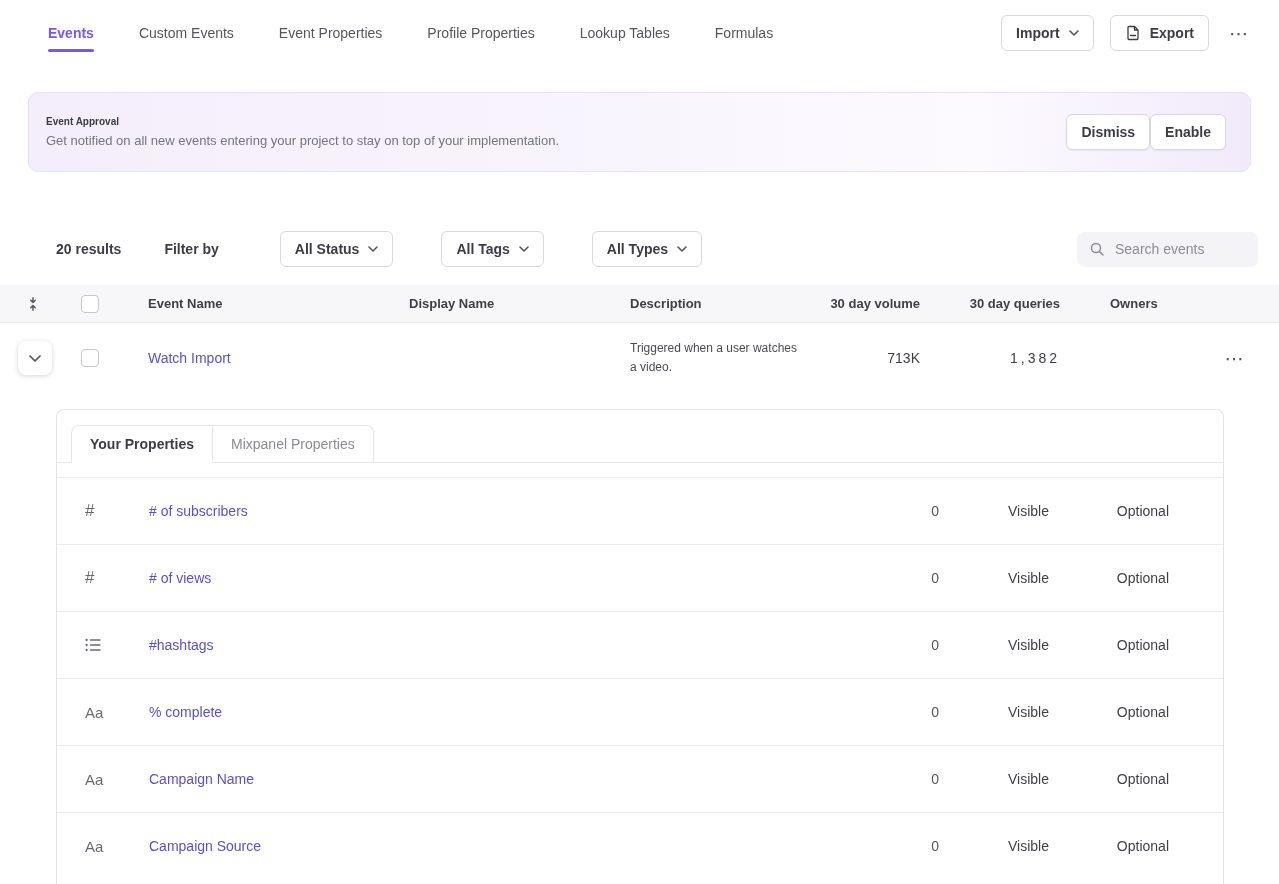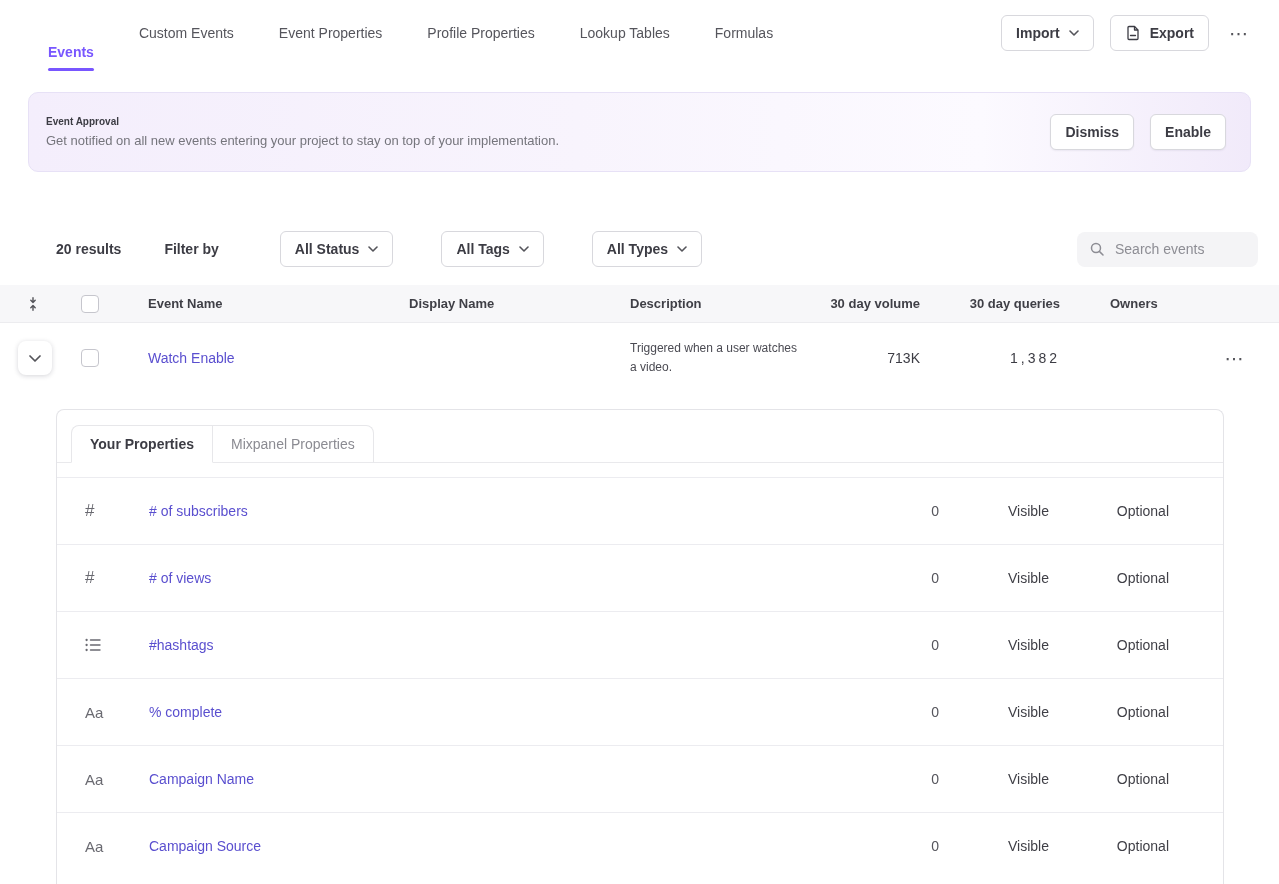--- a/index.html
+++ b/index.html
@@ -11,21 +11,21 @@
     color: #3c3c44;
   }
 
   
   .topnav { display: flex; align-items: center; height: 66px; padding: 0 26px 0 48px; }
   .nav-tabs { display: flex; gap: 45px; height: 100%; }
   .nav-tab {
     display: flex; align-items: center; height: 100%;
     position: relative; font-size: 14px; color: #55555c; cursor: pointer; white-space: nowrap;
   }
-  .nav-tab.active { color: #7856ff; font-weight: 700; margin-top: 19px; }
+  .nav-tab.active { color: #7856ff; font-weight: 700; }
   .nav-tab.active::after {
     content: ""; position: absolute; left: 0; right: 0; bottom: 14px;
     height: 3px; border-radius: 2px; background: #7856ff;
   }
   .nav-actions { margin-left: auto; display: flex; align-items: center; gap: 16px; }
   .btn {
     display: inline-flex; align-items: center; gap: 9px; height: 36px; padding: 0 14px;
     border: 1px solid #d8d8dd; border-radius: 6px; background: #fff;
     font-size: 14px; font-weight: 700; color: #3c3c44; cursor: pointer; font-family: inherit;
   }
@@ -36,21 +36,21 @@
 
   
   .banner {
     margin: 26px 28px 0; height: 80px;
     border: 1px solid #e7e1f6; border-radius: 10px;
     background: linear-gradient(90deg, #f4eefc 0%, #f8f4fd 45%, #fcfaff 78%, #f1eafa 100%);
     display: flex; align-items: center; padding: 0 24px 0 17px;
   }
   .banner-title { font-size: 10px; font-weight: 700; margin-bottom: 6px; }
   .banner-desc { font-size: 13px; color: #75757c; }
-  .banner-actions { margin-left: auto; display: flex; gap: 16px; }
+  .banner-actions { margin-left: auto; display: flex; gap: 0; }
   .banner .btn { box-shadow: 0 1px 2px rgba(20,20,43,.06); }
 
   
   .filter-row { display: flex; align-items: center; margin: 58px 21px 0 56px; height: 38px; }
   .results { font-size: 14px; font-weight: 700; }
   .filter-by { font-size: 14px; font-weight: 700; margin-left: 43px; }
   .pills { display: flex; gap: 17px; margin-left: 30px; }
   .pill { font-size: 14px; margin-left: 31px; }
   .search {
     margin-left: auto; display: flex; align-items: center; gap: 10px;
@@ -227,21 +227,21 @@
   <span>
     <button class="expander">
       <span style="display:flex;">
         <svg width="12" height="7" viewBox="0 0 12 7">
             <path d="M1 1l5 5 5-5" fill="none" stroke="#54545a" stroke-width="1.7" stroke-linecap="round" stroke-linejoin="round"></path>
           </svg>
       </span>
     </button>
   </span>
   <span class="checkbox"></span>
-  <span class="event-link">Watch Enable</span>
+  <span class="event-link">Watch Import</span>
   <span></span>
   <span class="desc">Triggered when a user watches a video.</span>
   <span class="num">713K</span>
   <span class="num queries-num">1,382</span>
   <span class="owners-col"></span>
   <span class="row-actions icon-btn">⋯</span>
 </div>
 
 <div class="panel">
   <div class="panel-tabs">

